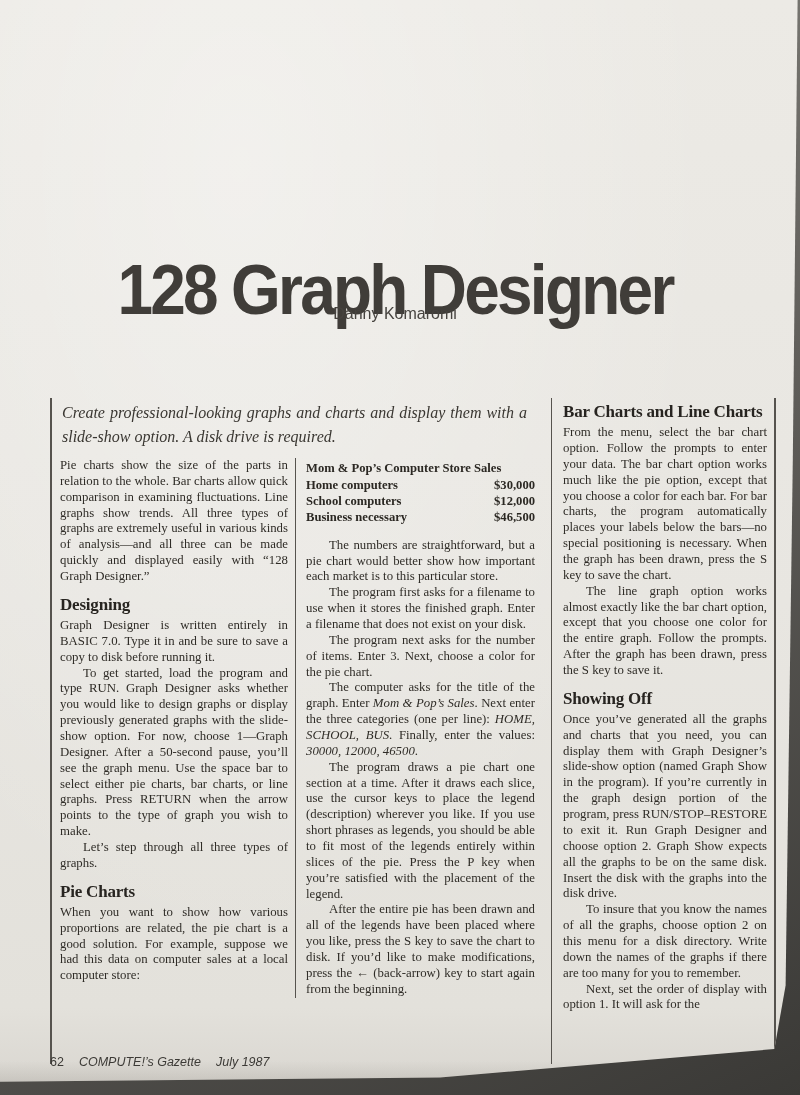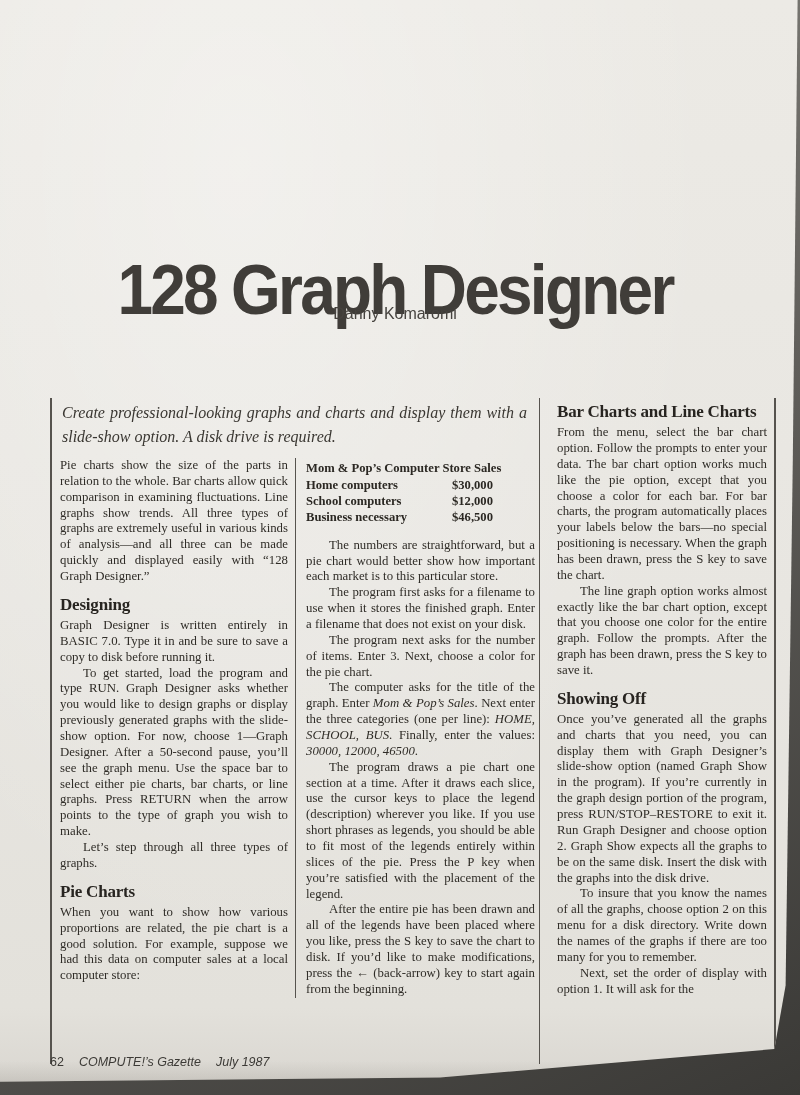--- a/index.html
+++ b/index.html
@@ -45,39 +45,39 @@
     color: #3a3732; padding: 3px 8px 9px 10px; text-align: justify;
   }
   .two-cols { display: flex; }
   .col {
     font-size: 12.8px; line-height: 1.24; text-align: justify;
   }
   .col1 { width: 228px; padding-left: 8px; }
   .colsep { border-left: 1.5px solid #56534e; margin-left: 7px; }
   .col2 { width: 229px; padding-left: 10px; }
   .col3-block {
-    margin-left: 4px;
+    margin-left: 16px;
     border-left: 1.5px solid #56534e;
     border-right: 2px solid #56534e;
-    width: 238px; padding: 2px 7px 0 17px;
+    width: 238px; padding: 2px 7px 0 11px;
     font-size: 12.8px; line-height: 1.24; text-align: justify;
   }
   .col p, .col3-block p { margin: 0; }
   .col p.ind, .col3-block p.ind { text-indent: 1.8em; }
   .col h3, .col3-block h3 {
     font-size: 17px; font-weight: bold; color: #272420;
     margin: 9px 0 3px; letter-spacing: -0.2px; text-align: left;
   }
   .col3-block h3:first-child { margin-top: 1px; }
   .sales-table {
     font-weight: bold; font-size: 12.6px; color: #2b2823;
     margin: 3px 0 12px; text-align: left;
   }
   .sales-table .t-title { }
-  .sales-table .t-row { display: flex; line-height: 1.3; }
+  .sales-table .t-row { display: flex; line-height: 1.3; justify-content: space-between; }
   .sales-table .t-label { width: 146px; }
   .page-footer {
     position: absolute; left: 50px; top: 1055px;
     font-family: "Liberation Sans", sans-serif;
     font-size: 12.5px; color: #3c3a36;
     display: flex; gap: 15px; align-items: baseline;
   }
   .page-footer .mag, .page-footer .issue { font-style: italic; }
 </style>
 </head>

